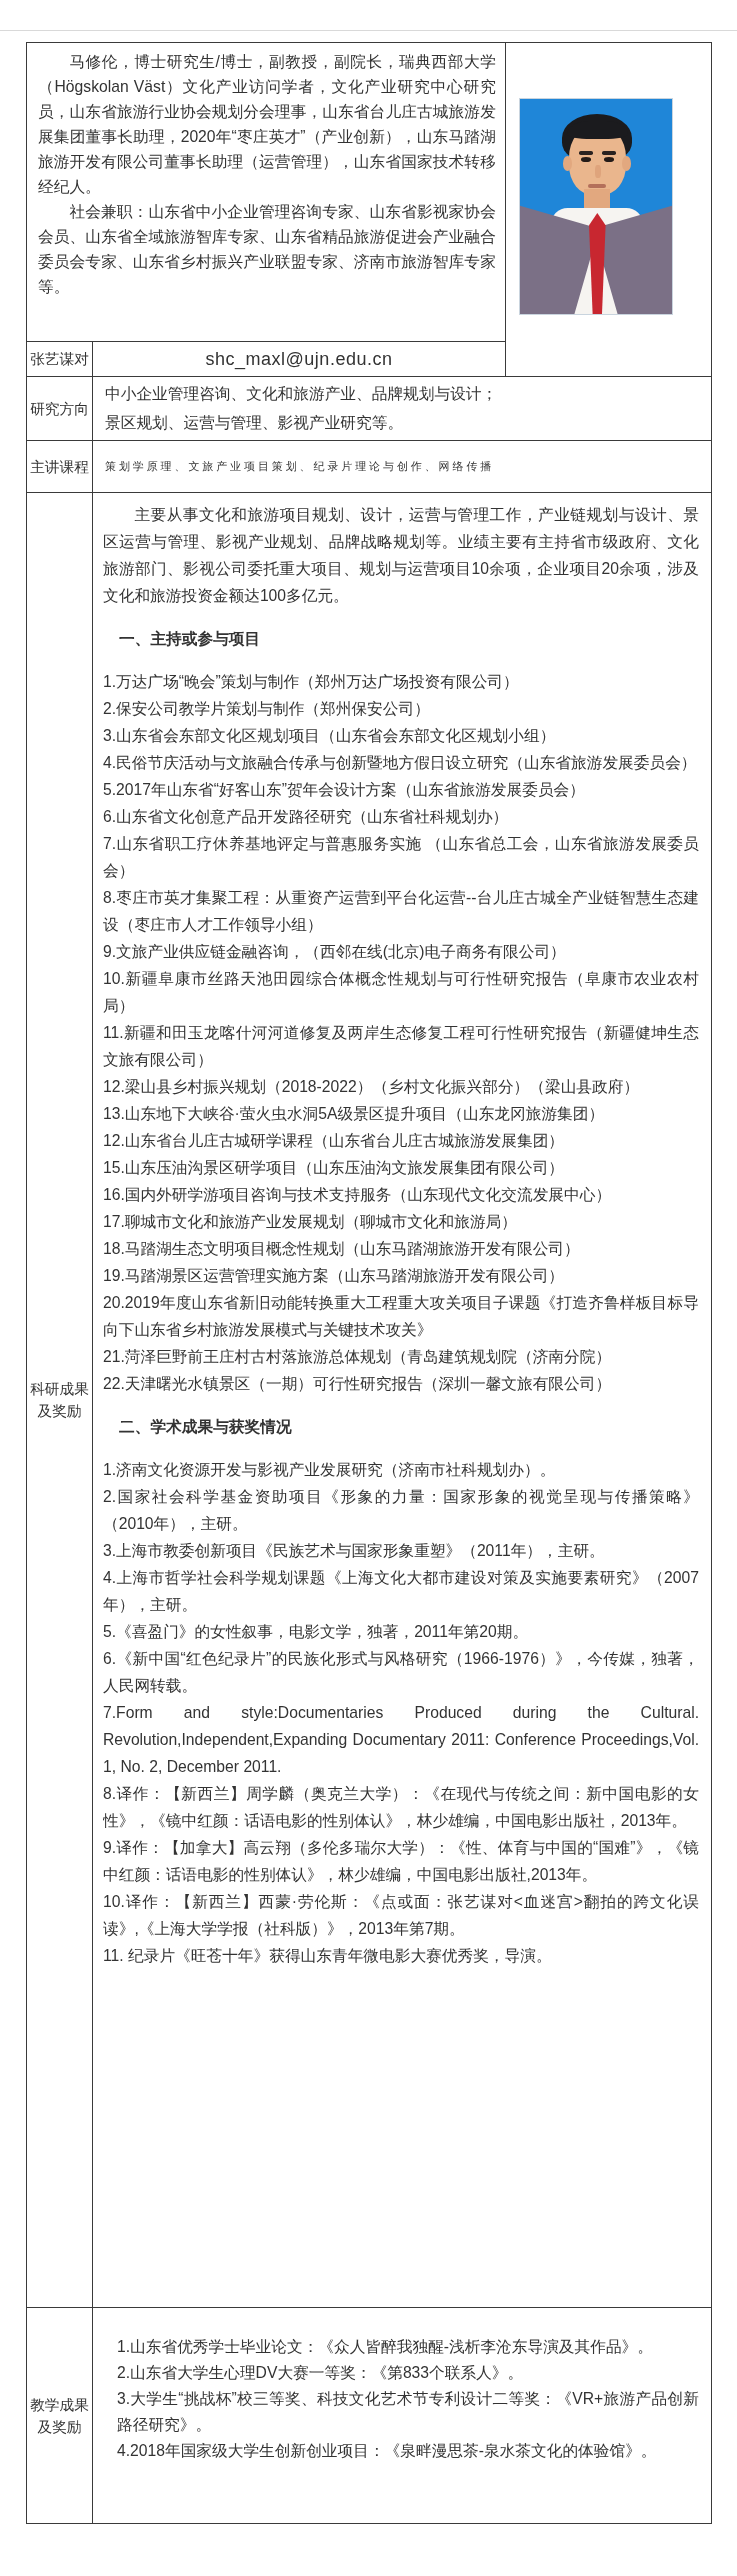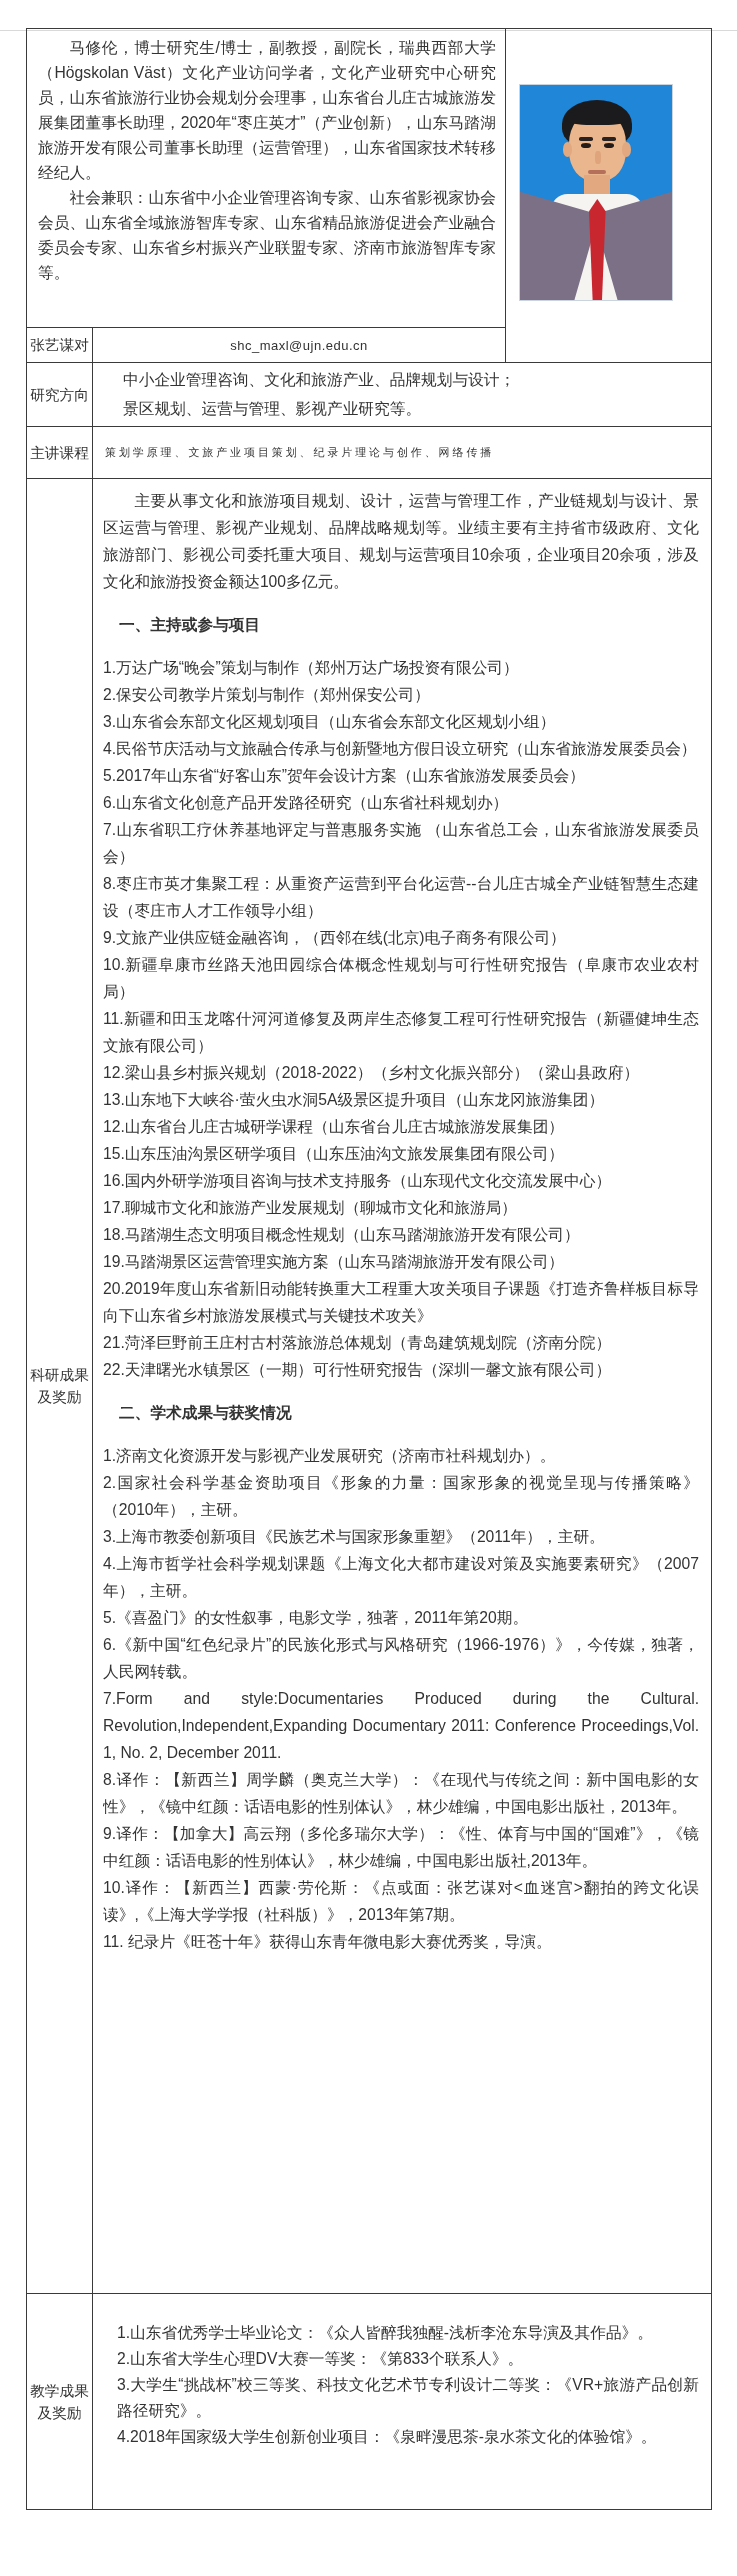--- a/index.html
+++ b/index.html
@@ -8,21 +8,21 @@
     --skin:#eab68d; --neckc:#e2a87f; --hair:#1b1b1e;
   }
   *{box-sizing:border-box;}
   html,body{margin:0;padding:0;}
   body{
     width:737px;height:2576px;background:#ffffff;position:relative;
     font-family:"Liberation Sans","DejaVu Sans",sans-serif;color:var(--text);
   }
   .top-divider{position:absolute;left:0;top:29.5px;width:737px;height:1.8px;background:var(--divider);}
   .profile-table{
-    position:absolute;left:26px;top:28px;width:685px;
+    position:absolute;left:26px;top:42px;width:685px;
     border-collapse:collapse;table-layout:fixed;
   }
   .profile-table td,.profile-table th{
     border:1.8px solid var(--border);vertical-align:middle;padding:0;
     font-size:15.7px;color:var(--text);overflow:hidden;
   }
   th.lbl{font-weight:400;text-align:center;white-space:nowrap;font-size:14.7px;line-height:22px;}
   
   tr.r-bio{height:299px;}
   tr.r-email{height:35px;}
@@ -53,23 +53,23 @@
   .p-mouth{position:absolute;left:68px;top:85px;width:18.4px;height:3.7px;background:#b4705a;border-radius:2.8px;}
   .p-neck{position:absolute;left:64px;top:90px;width:26px;height:24px;background:var(--neckc);}
   .p-shirt{position:absolute;left:31px;top:109px;width:92px;height:108px;background:var(--shirt);border-radius:16.6px 16.6px 0 0;}
   .p-suit-l{position:absolute;left:-31px;top:114px;width:94px;height:129px;background:var(--suit);transform:rotate(16deg);border-radius:7.4px;}
   .p-suit-r{position:absolute;right:-31px;top:114px;width:94px;height:129px;background:var(--suit);transform:rotate(-16deg);border-radius:7.4px;}
   .p-tie{
     position:absolute;left:69px;top:114px;width:16.6px;height:102px;background:var(--tie);
     clip-path:polygon(50% 0,100% 12%,78% 100%,22% 100%,0 12%);
   }
   
-  td.email-val{text-align:center;font-size:13px;letter-spacing:0.5px;}
-  
-  td.research-val{padding-left:30px;line-height:28.6px;font-size:15.7px;}
+  td.email-val{text-align:center;font-size:18px;letter-spacing:0.5px;}
+  
+  td.research-val{padding-left:12px;line-height:28.6px;font-size:15.7px;}
   
   td.courses-val{padding-left:12px;letter-spacing:2.9px;font-size:11px;}
   
   td.sci-val,td.teach-val{vertical-align:top;}
   td.sci-val{padding:8.3px 12px 0 10px;}
   .sci-wrap{height:1798px;overflow:hidden;line-height:27px;text-align:justify;}
   td.teach-val{padding:26px 12px 0 24px;}
   .teach-wrap{height:184px;overflow:hidden;line-height:26px;text-align:justify;}
   .intro{margin:0;text-indent:2em;}
   .sec-title{margin:16px;font-weight:700;}

